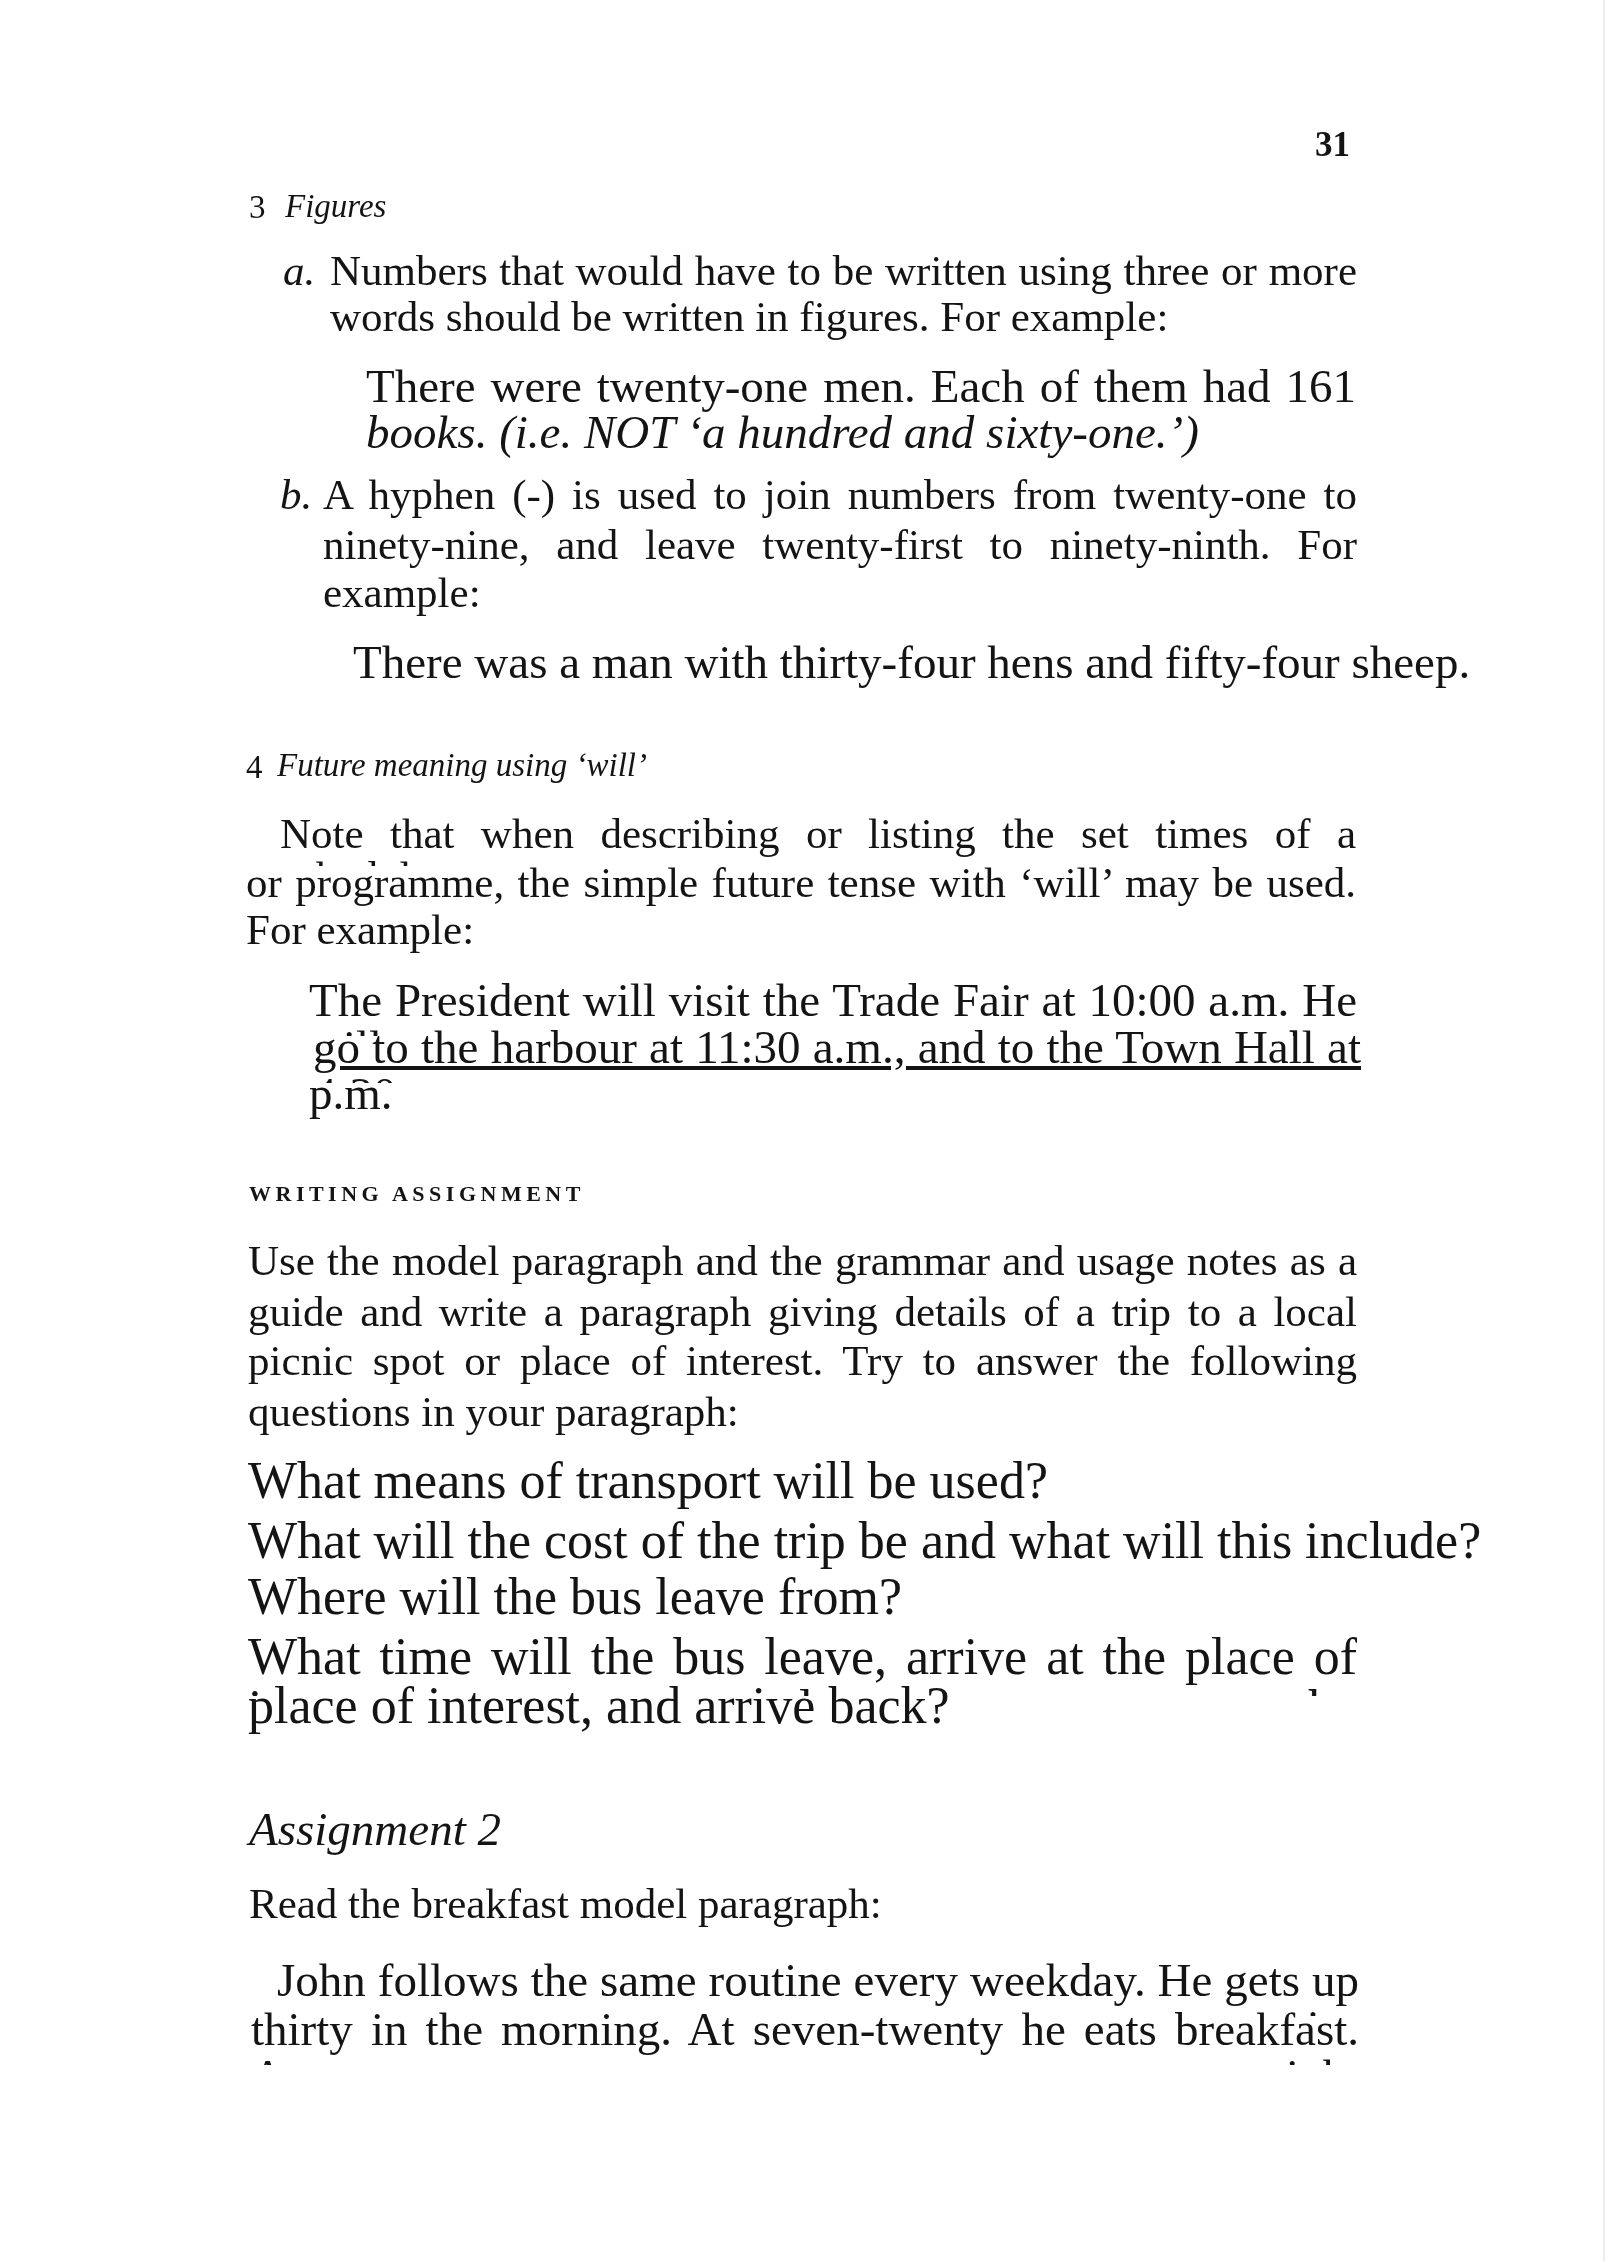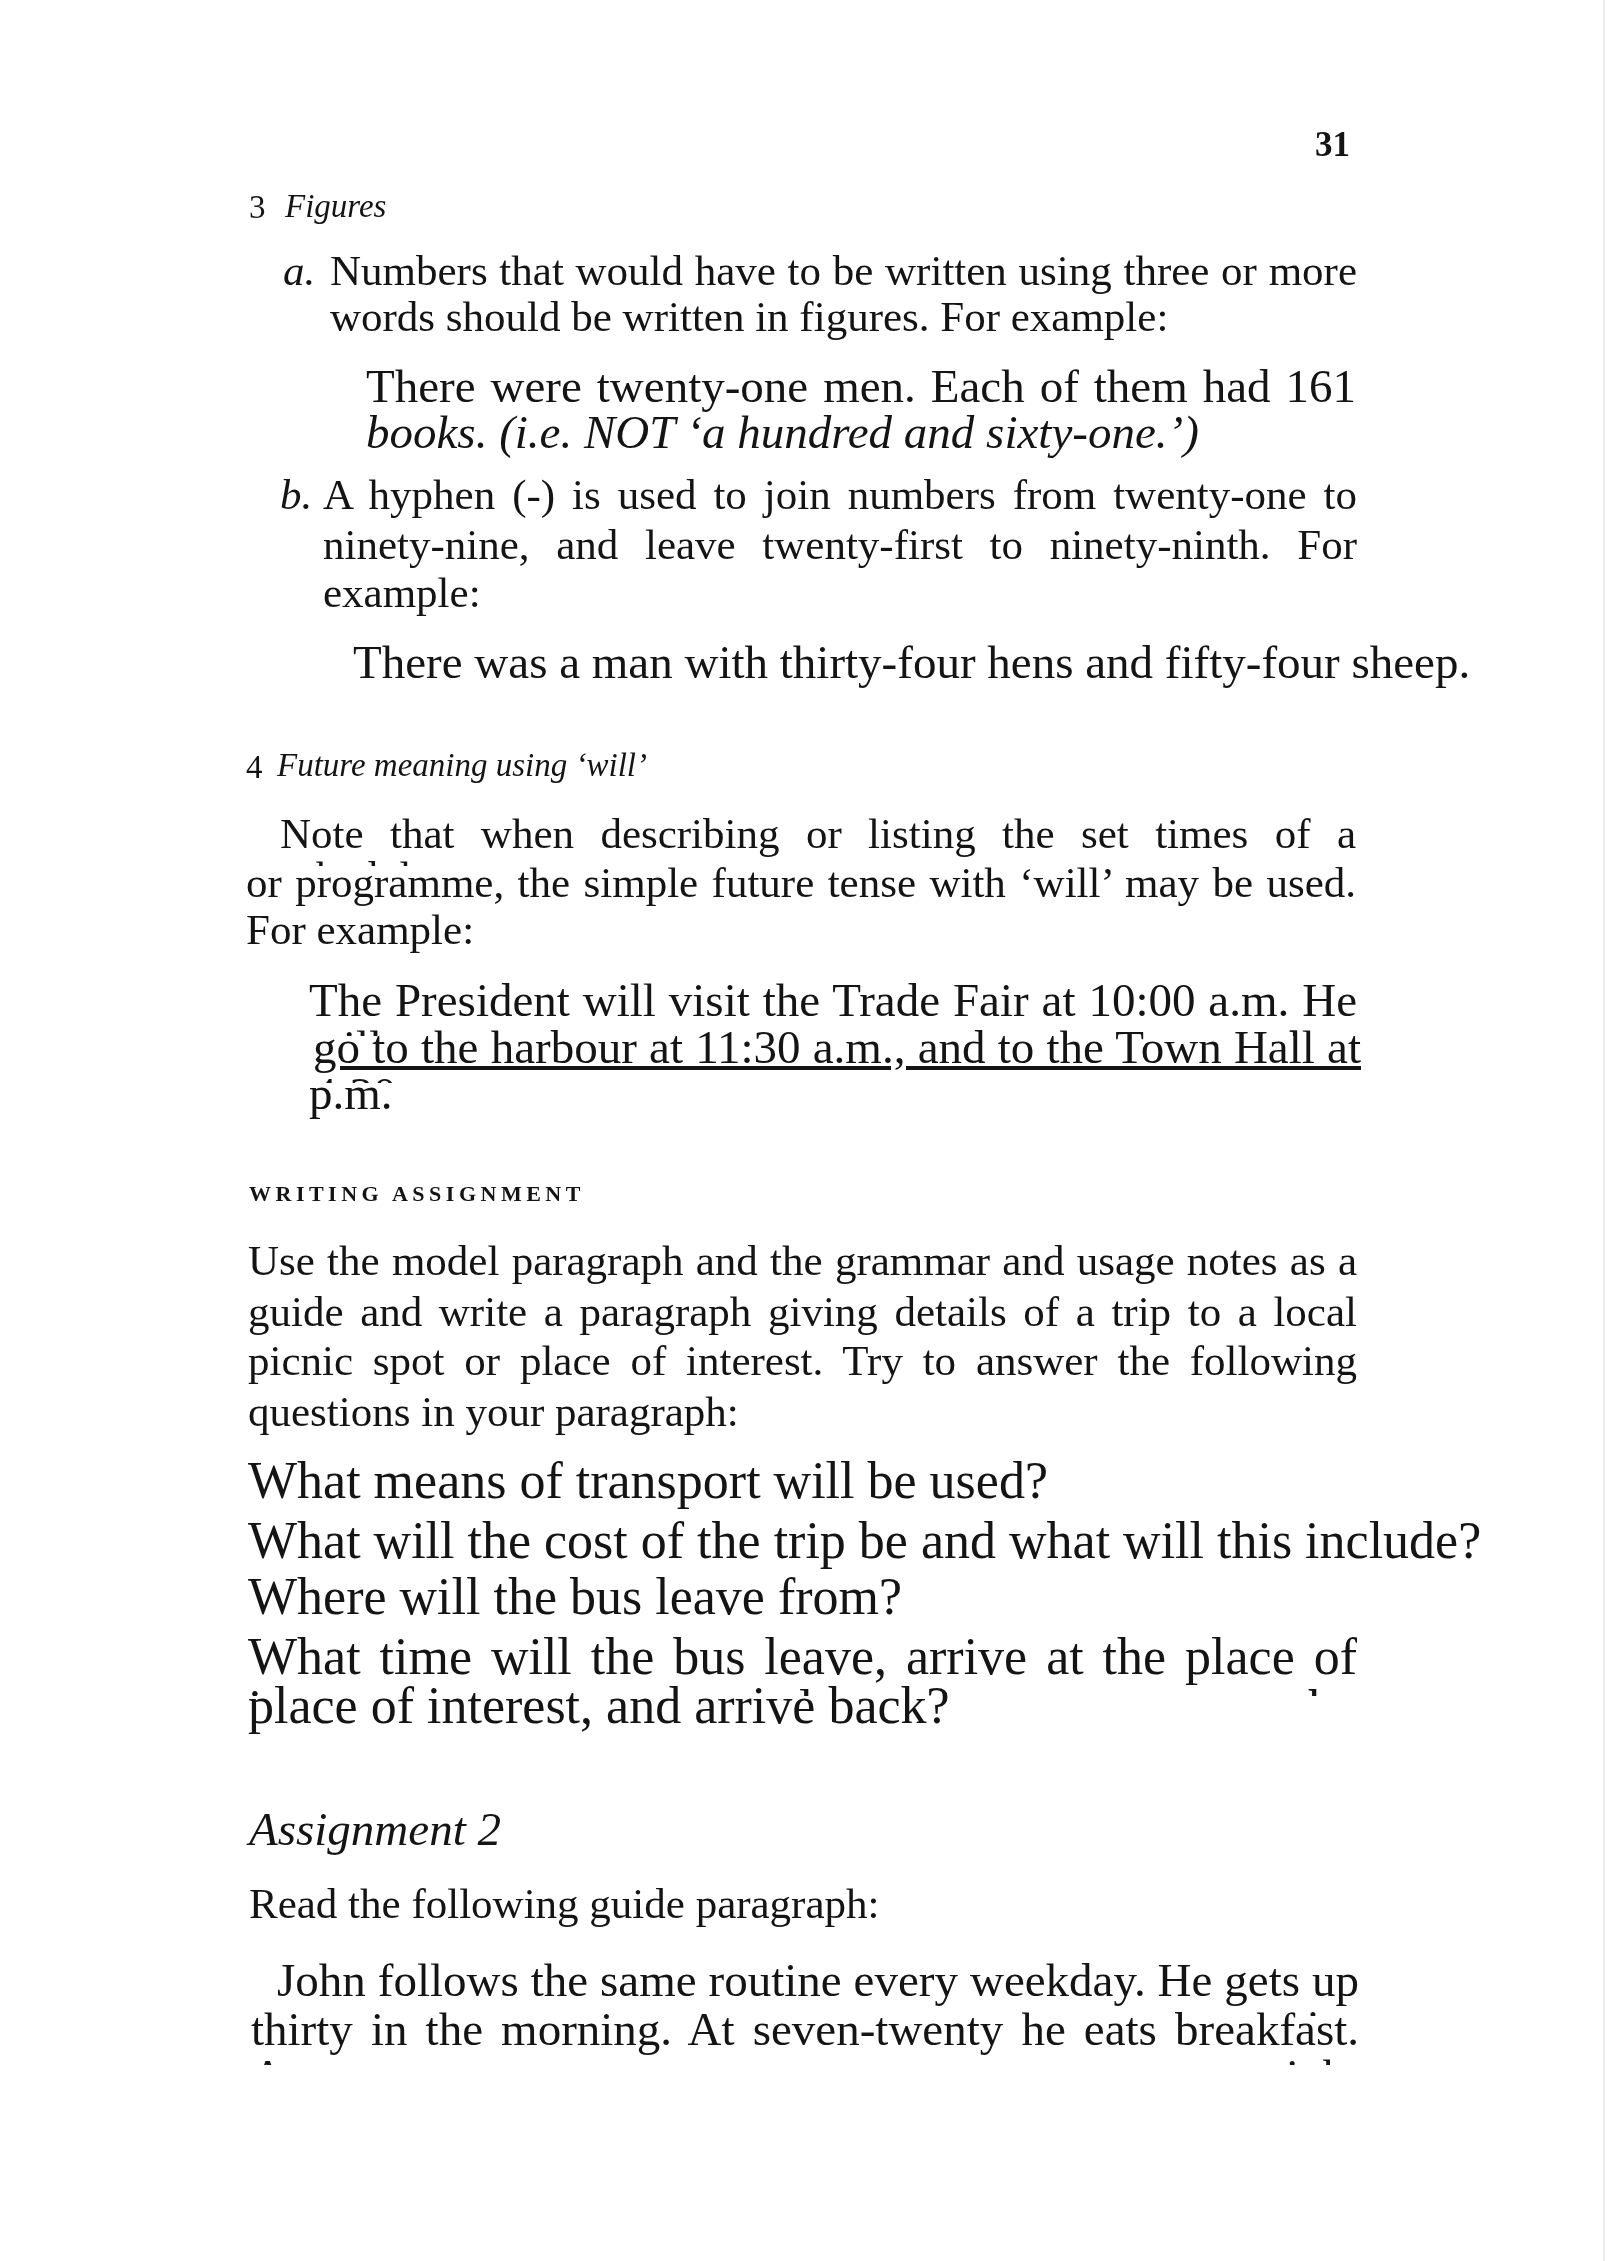--- a/index.html
+++ b/index.html
@@ -97,17 +97,17 @@
 <div class="ln body-text just" style="left:248px; top:1339px; width:1109px;">picnic spot or place of interest. Try to answer the following</div>
 <div class="ln body-text" style="left:248px; top:1390px;">questions in your paragraph:</div>
 
 <div class="ln q-text" style="left:248px; top:1455px;">What means of transport will be used?</div>
 <div class="ln q-text" style="left:248px; top:1515px;">What will the cost of the trip be and what will this include?</div>
 <div class="ln q-text" style="left:248px; top:1571px;">Where will the bus leave from?</div>
 <div class="ln q-text just" style="left:248px; top:1631px; width:1109px;">What time will the bus leave, arrive at the place of interest, leave the</div>
 <div class="ln q-text" style="left:248px; top:1680px;">place of interest, and arrive back?</div>
 
 <div class="ln assign-title" style="left:249px; top:1806px;">Assignment 2</div>
-<div class="ln body-text" style="left:249px; top:1882px;">Read the following guide paragraph:</div>
+<div class="ln body-text" style="left:249px; top:1882px;">Read the breakfast model paragraph:</div>
 
 <div class="ln ex-text just" style="left:277px; top:1957px; width:1082px;">John follows the same routine every weekday. He gets up at six-</div>
 <div class="ln ex-text just" style="left:251px; top:2006px; width:1108px;">thirty in the morning. At seven-twenty he eats breakfast. At eight</div>
 
 
 </body></html>

